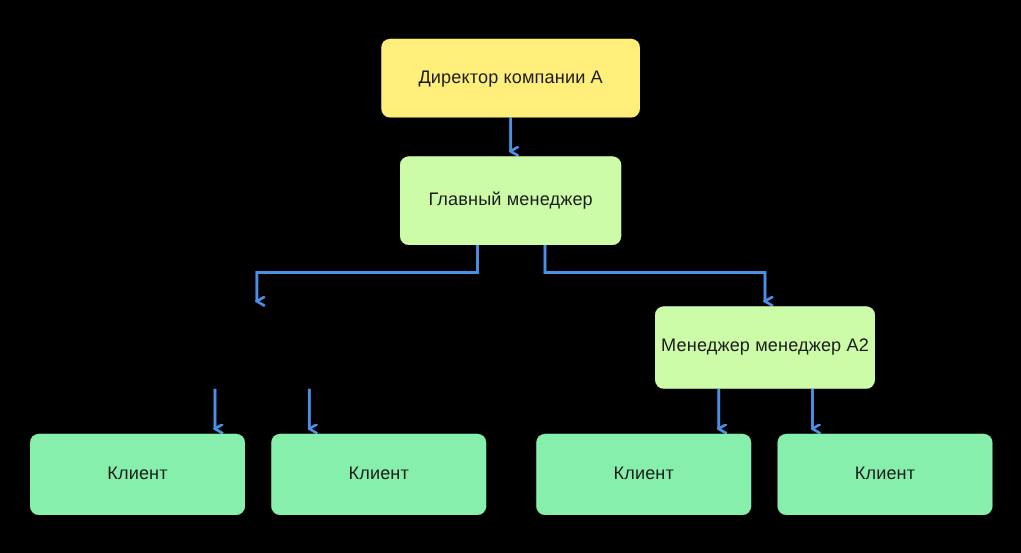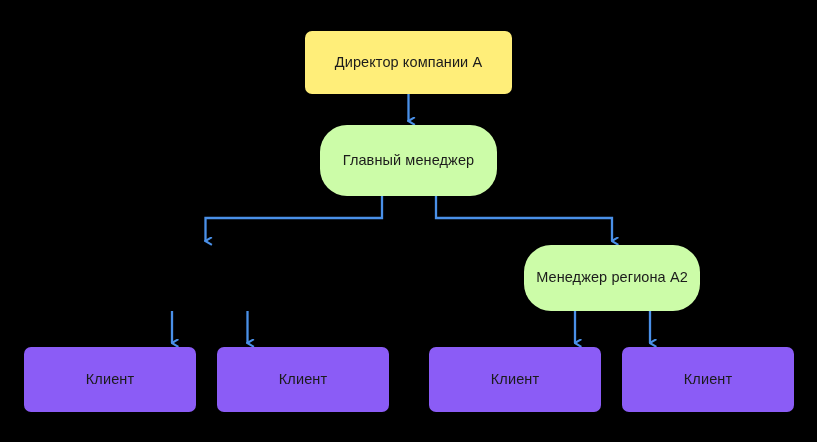--- a/index.html
+++ b/index.html
@@ -36,24 +36,23 @@
     line-height: 1.2;
     letter-spacing: 0.1px;
     padding: 4px 8px;
     z-index: 2;
   }
   .node-director {
     background: #ffee79;
   }
   .node-manager {
     background: #ccfca8;
-    border-radius: 27px;
   }
   .node-client {
-    background: #8b5cf6;
+    background: #86efac;
   }
   .node-label {
     display: block;
     white-space: nowrap;
   }
 </style>
 </head>
 <body>
 
 <div id="canvas">
@@ -80,21 +79,21 @@
 
   <div class="node node-director" style="left:305px; top:31px; width:207px; height:63px;">
     <span class="node-label">Директор компании А</span>
   </div>
 
   <div class="node node-manager" style="left:320px; top:125px; width:177px; height:71px;">
     <span class="node-label">Главный менеджер</span>
   </div>
 
   <div class="node node-manager" style="left:524px; top:245px; width:176px; height:66px;">
-    <span class="node-label">Менеджер региона А2</span>
+    <span class="node-label">Менеджер менеджер А2</span>
   </div>
 
   <div class="node node-client" style="left:24px; top:347px; width:172px; height:65px;">
     <span class="node-label">Клиент</span>
   </div>
   <div class="node node-client" style="left:217px; top:347px; width:172px; height:65px;">
     <span class="node-label">Клиент</span>
   </div>
   <div class="node node-client" style="left:429px; top:347px; width:172px; height:65px;">
     <span class="node-label">Клиент</span>

